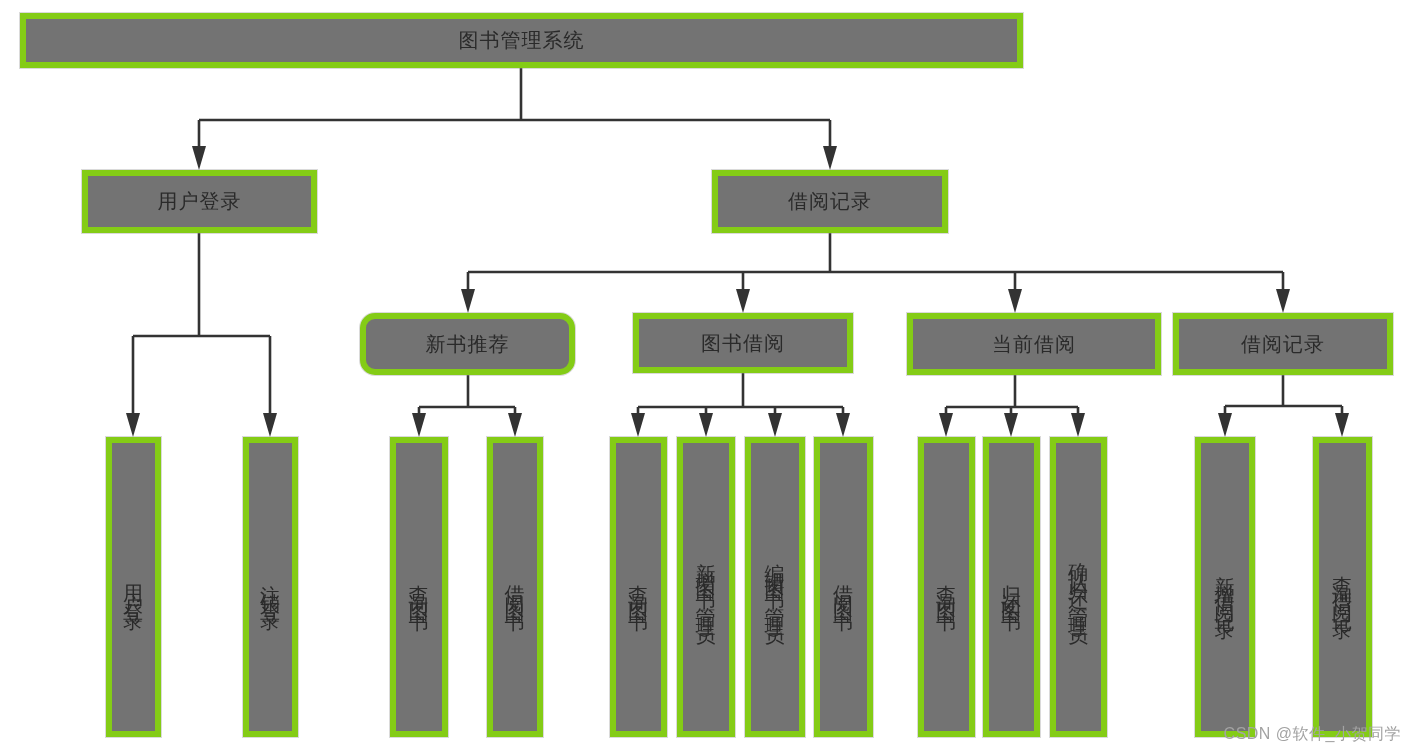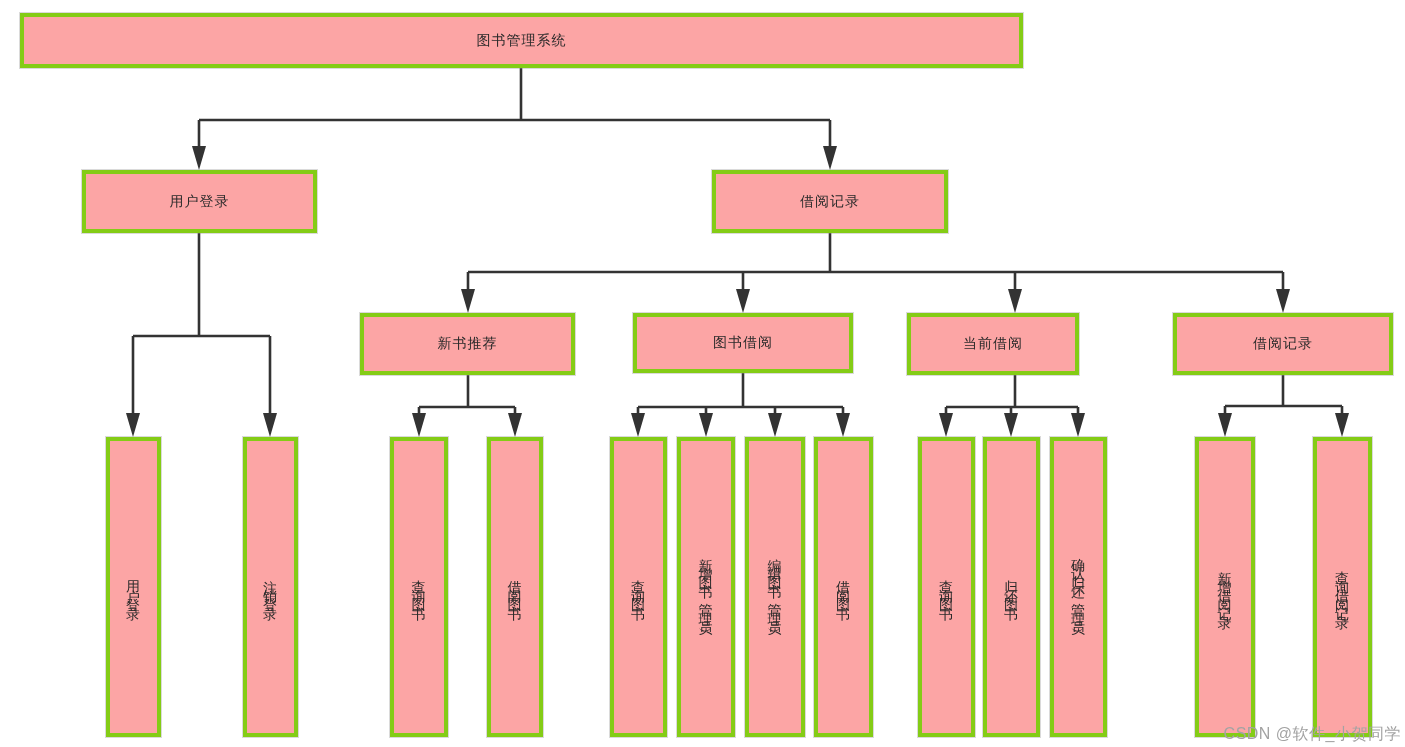--- a/index.html
+++ b/index.html
@@ -7,26 +7,26 @@
     position:relative;
     width:1405px;height:747px;
     background:#ffffff;
     font-family:"Liberation Sans", sans-serif;
     overflow:hidden;
   }
   .connectors{position:absolute;left:0;top:0;z-index:1;}
   .node{
     position:absolute;
     box-sizing:border-box;
-    background:#fca5a5;
-    border:4px solid #84cc16;
+    background:#737373;
+    border:6px solid #84cc16;
     box-shadow:0 0 0 1px rgba(150,150,150,.35);
     display:flex;align-items:center;justify-content:center;
     color:#2a2a2a;
-    font-size:14px;
+    font-size:20px;
     letter-spacing:1px;
     z-index:2;
     text-align:center;
   }
   .leaf .vtext{
     writing-mode:vertical-rl;
     text-orientation:mixed;
     letter-spacing:9px;
     line-height:1;
     white-space:nowrap;
@@ -91,27 +91,27 @@
     <span>图书管理系统</span>
   </div>
 
   <div class="node" style="left:82px;top:170px;width:235px;height:63px;">
     <span>用户登录</span>
   </div>
   <div class="node" style="left:712px;top:170px;width:236px;height:63px;">
     <span>借阅记录</span>
   </div>
 
-  <div class="node" style="left:360px;top:313px;width:215px;height:62px;">
+  <div class="node" style="left:360px;top:313px;width:215px;height:62px;border-radius:15px;">
     <span>新书推荐</span>
   </div>
   <div class="node" style="left:633px;top:313px;width:220px;height:60px;">
     <span>图书借阅</span>
   </div>
-  <div class="node" style="left:907px;top:313px;width:172px;height:62px;">
+  <div class="node" style="left:907px;top:313px;width:254px;height:62px;">
     <span>当前借阅</span>
   </div>
   <div class="node" style="left:1173px;top:313px;width:220px;height:62px;">
     <span>借阅记录</span>
   </div>
 
   <div class="node leaf" style="left:106px;top:437px;width:55px;height:300px;">
     <span class="vtext">用户登录</span>
   </div>
   <div class="node leaf" style="left:243px;top:437px;width:55px;height:300px;">

